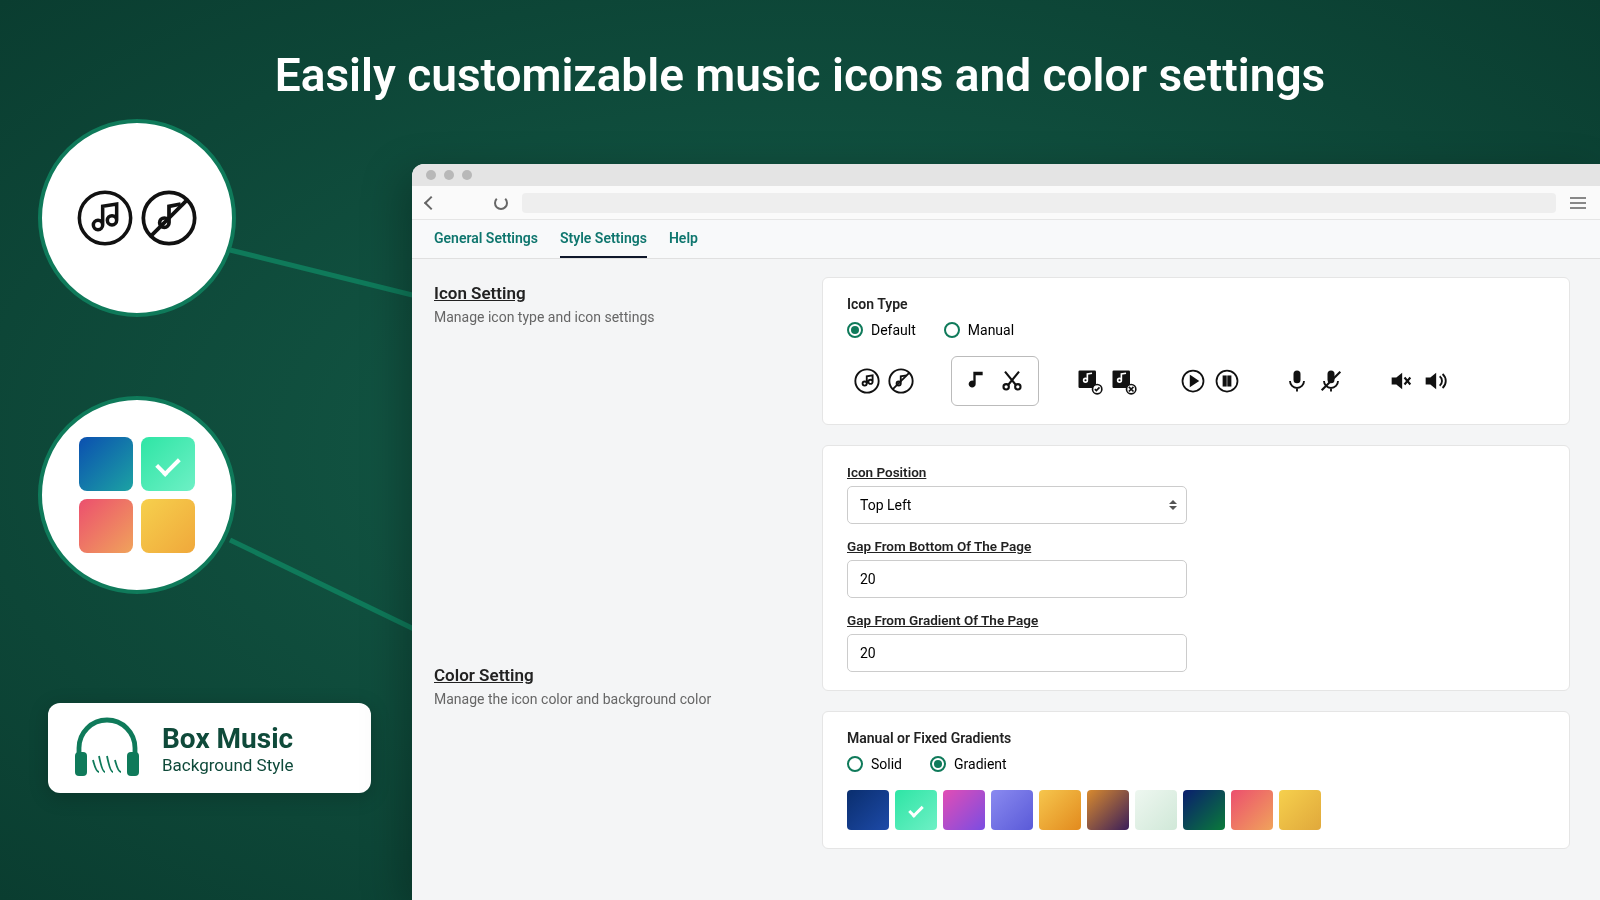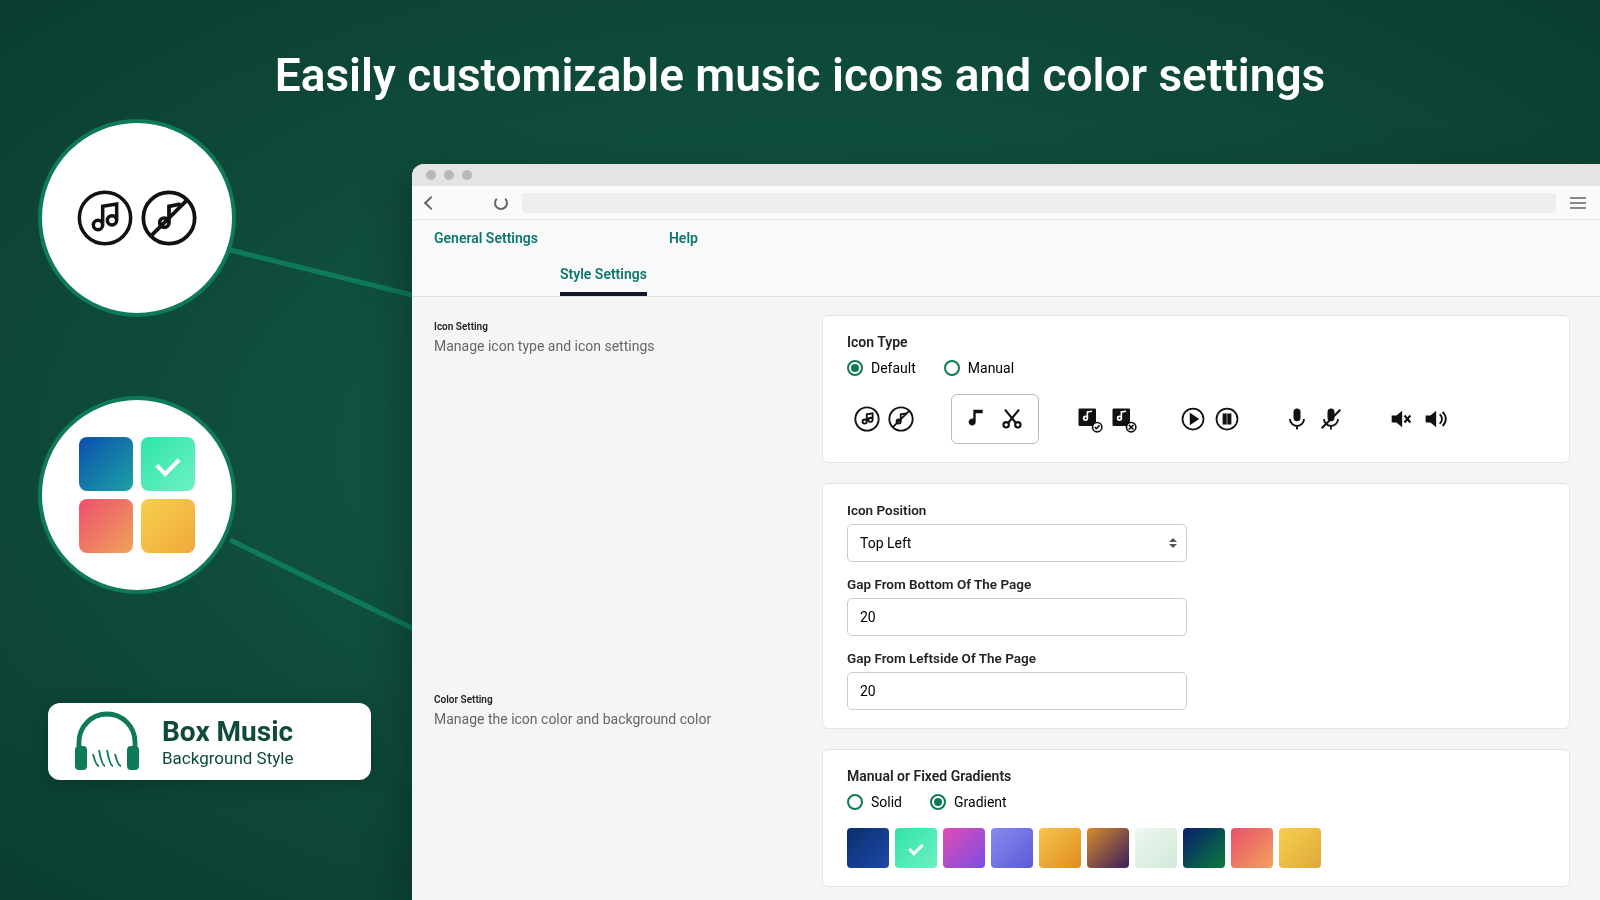--- a/index.html
+++ b/index.html
@@ -10,61 +10,61 @@
 
 
 .bubble { position: absolute; background: #fff; border-radius: 50%; border: 4px solid #0f7a5a; display: flex; align-items: center; justify-content: center; }
 .bubble1 { left: 38px; top: 119px; width: 198px; height: 198px; gap: 8px; }
 .bubble2 { left: 38px; top: 396px; width: 198px; height: 198px; flex-wrap: wrap; padding: 32px; gap: 8px; align-content: center; }
 .swatch-bubble { width: 54px; height: 54px; border-radius: 8px; display:flex; align-items:center; justify-content:center; }
 .sb1 { background: linear-gradient(135deg, #0b4fb0, #1ca3a3); }
 .sb2 { background: linear-gradient(135deg, #2ee5a5, #6ef0c5); }
 .sb3 { background: linear-gradient(135deg, #ec4f6e, #f0a35b); }
 .sb4 { background: linear-gradient(135deg, #f6d04d, #f0a83b); }
-.logo-card { position: absolute; left: 48px; top: 703px; width: 323px; height: 77px; background: #fff; border-radius: 12px; display: flex; align-items: center; padding: 18px 22px; gap: 18px; box-shadow: 0 4px 20px rgba(0,0,0,.2); }
+.logo-card { position: absolute; left: 48px; top: 703px; width: 323px; height: 90px; background: #fff; border-radius: 12px; display: flex; align-items: center; padding: 18px 22px; gap: 18px; box-shadow: 0 4px 20px rgba(0,0,0,.2); }
 .logo-text .l1 { font-size: 28px; font-weight: 700; color: #0f4a3a; }
 .logo-text .l2 { font-size: 17px; color: #0f4a3a; }
 
 
 svg.arrows { position: absolute; left: 0; top: 0; width: 1600px; height: 900px; pointer-events: none; }
 
 
 .browser { position: absolute; left: 412px; top: 164px; right: 0; bottom: 0; background: #f4f5f6; border-top-left-radius: 12px; box-shadow: -10px 10px 40px rgba(0,0,0,.25); overflow: hidden; }
 .chrome-top { height: 22px; background: #e4e4e4; display: flex; align-items: center; padding-left: 14px; gap: 8px; }
 .wdot { width: 10px; height: 10px; border-radius: 50%; background: #b8b8b8; }
 .addr { height: 34px; background: #fafafa; border-bottom: 1px solid #e5e5e5; display: flex; align-items: center; gap: 14px; padding: 0 14px; }
 .addr-bar { flex: 1; height: 20px; background: #eee; border-radius: 4px; }
 .burger { width: 16px; height: 12px; display: flex; flex-direction: column; justify-content: space-between; }
 .burger span { height: 2px; background: #888; }
 
 
 .app-tabs { display: flex; gap: 22px; padding: 10px 22px 0; border-bottom: 1px solid #e0e0e0; background: #f8f9fa; font-size: 14px; }
 .app-tab { padding-bottom: 10px; color: #0f766e; font-weight: 600; cursor: pointer; }
-.app-tab.active { border-bottom: 4px solid #0f172a; margin-top: 36px; }
+.app-tab.active { border-bottom: 2px solid #0f172a; }
 
 
 .content { display: flex; background: #f4f5f6; height: calc(100% - 78px); }
 .left-col { width: 400px; padding: 24px 22px; font-size: 14px; }
 .section { margin-bottom: 340px; }
-.section-title { font-weight: 600; color: #222; margin-bottom: 6px; font-size: 10px; }
+.section-title { font-weight: 600; color: #222; margin-bottom: 6px; font-size: 17px; text-decoration: underline; }
 .section-desc { color: #666; font-size: 14px; }
 .right-col { flex: 1; padding: 18px 30px 18px 10px; }
 .card { background: #fff; border-radius: 6px; border: 1px solid #e5e5e5; padding: 18px 24px; margin-bottom: 20px; }
 .card-label { font-size: 14px; font-weight: 600; color: #222; margin-bottom: 10px; }
 .radio-row { display: flex; gap: 28px; align-items: flex-start; margin-bottom: 18px; font-size: 14px; }
 .radio { display: inline-flex; align-items: center; gap: 8px; cursor: pointer; }
 .radio-dot { width: 16px; height: 16px; border: 2px solid #0f7a5a; border-radius: 50%; display: inline-flex; align-items: center; justify-content: center; }
 .radio-dot.on::after { content: ""; width: 8px; height: 8px; background: #0f7a5a; border-radius: 50%; }
 
 .icon-row { display: flex; gap: 30px; align-items: center; }
 .icon-pair { display: flex; align-items: center; gap: 6px; padding: 8px 6px; border-radius: 6px; }
 .icon-pair.selected { border: 1px solid #bbb; padding: 10px 12px; }
 
 .form-group { margin-bottom: 14px; }
-.form-label { font-size: 13.5px; font-weight: 600; color: #222; margin-bottom: 6px; display: block; }
+.form-label { font-size: 13.5px; font-weight: 600; color: #222; margin-bottom: 6px; display: block; text-decoration: underline; }
 .text-input, .select-input { width: 340px; height: 38px; border: 1px solid #ccc; border-radius: 5px; padding: 0 12px; font-size: 14px; background: #fff; }
 .select-wrap { position: relative; width: 340px; }
 .select-caret { position: absolute; right: 10px; top: 50%; transform: translateY(-50%); display:flex; flex-direction:column; gap:2px; pointer-events:none; }
 .caret-up, .caret-down { width: 0; height: 0; border-left: 4px solid transparent; border-right: 4px solid transparent; }
 .caret-up { border-bottom: 4px solid #555; }
 .caret-down { border-top: 4px solid #555; }
 
 .swatch-row { display: flex; gap: 6px; }
 .sw { width: 42px; height: 40px; border-radius: 4px; cursor: pointer; display:flex; align-items:center; justify-content:center; }
 .g0 { background: linear-gradient(135deg, #0a2e6e, #1d4aa8); }
@@ -266,21 +266,21 @@
                 <span class="caret-up"></span>
                 <span class="caret-down"></span>
               </span>
           </div>
         </div>
         <div class="form-group">
           <label class="form-label">Gap From Bottom Of The Page</label>
           <input class="text-input" value="20" style="">
         </div>
         <div class="form-group" style="margin-bottom:0">
-          <label class="form-label">Gap From Leftside Of The Page</label>
+          <label class="form-label">Gap From Gradient Of The Page</label>
           <input class="text-input" value="20" style="">
         </div>
       </div>
 
       <div class="card">
         <div class="card-label">Manual or Fixed Gradients</div>
         <div class="radio-row">
           <label class="radio">
               <span class="radio-dot"></span>
               <span>Solid</span>

